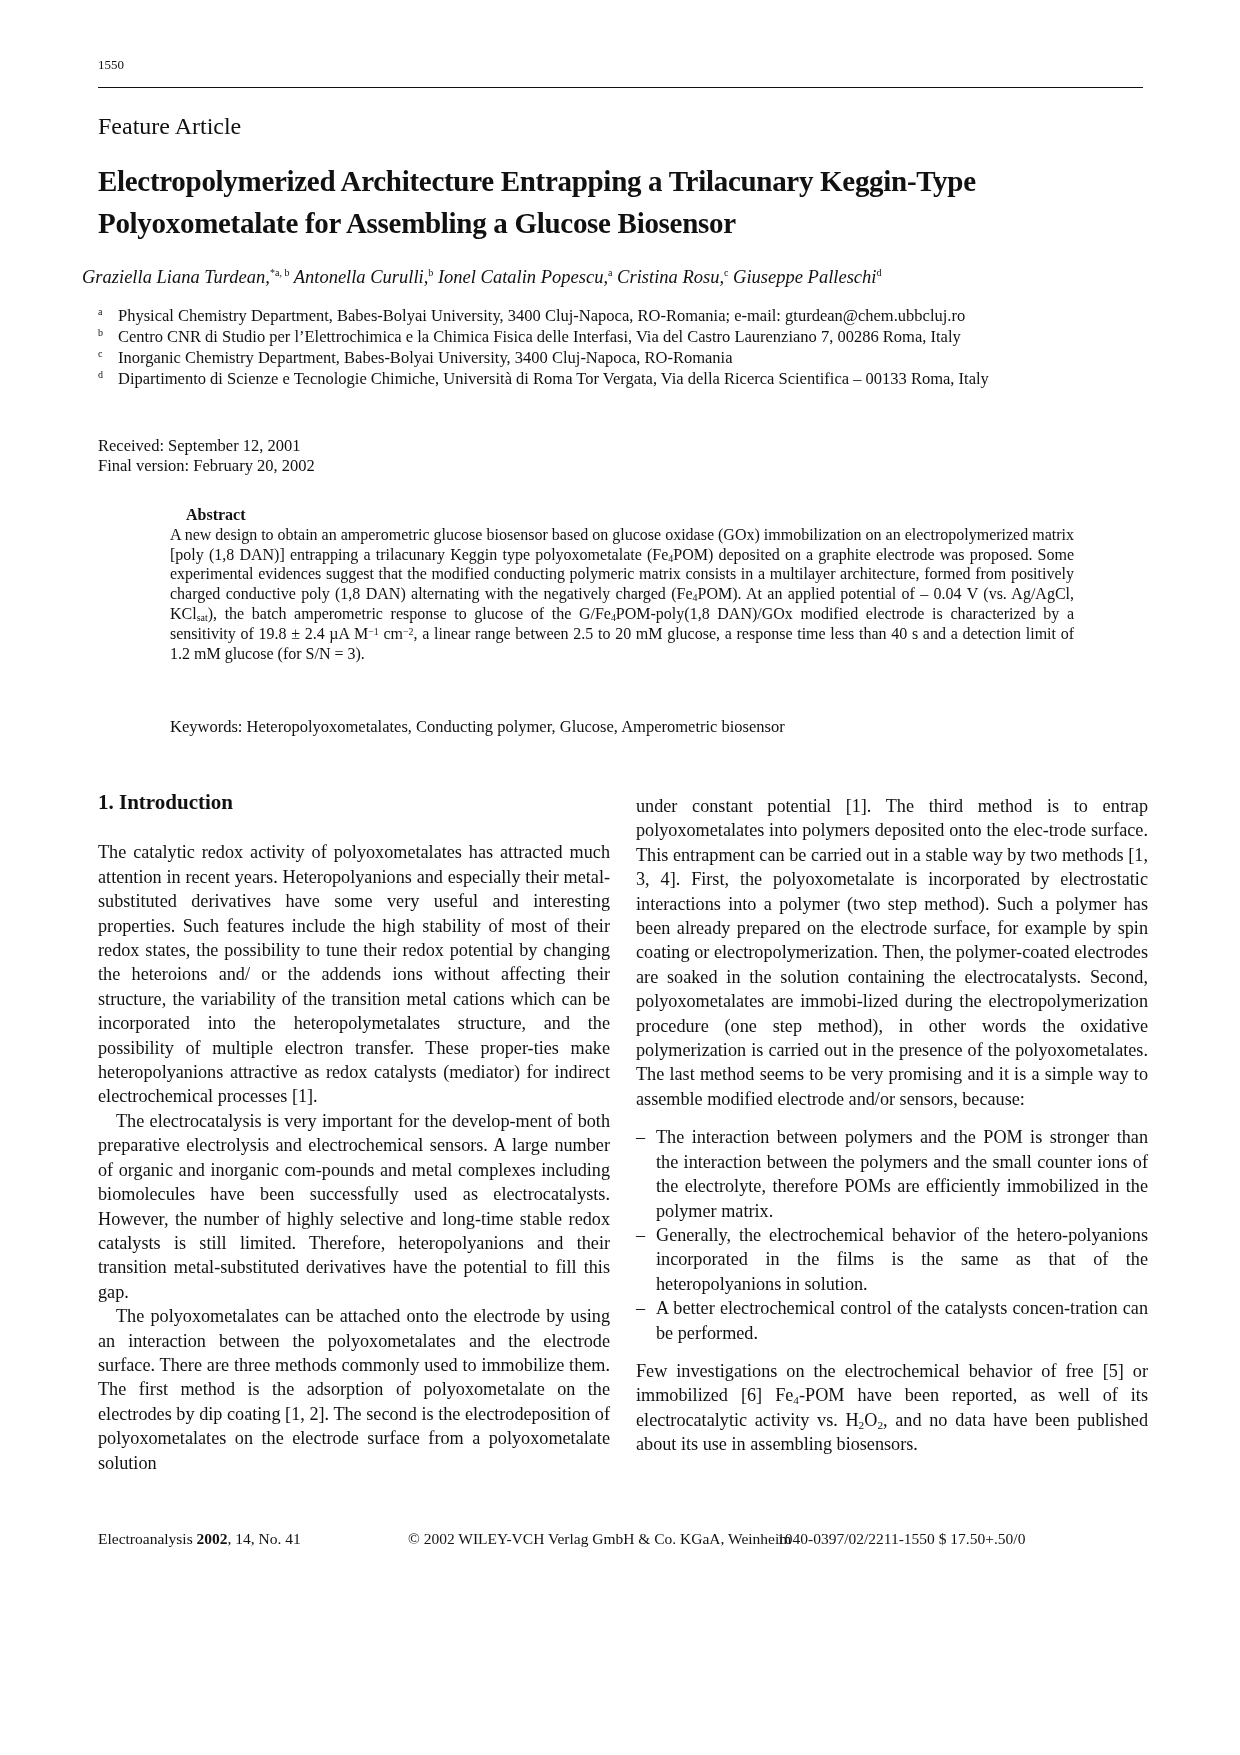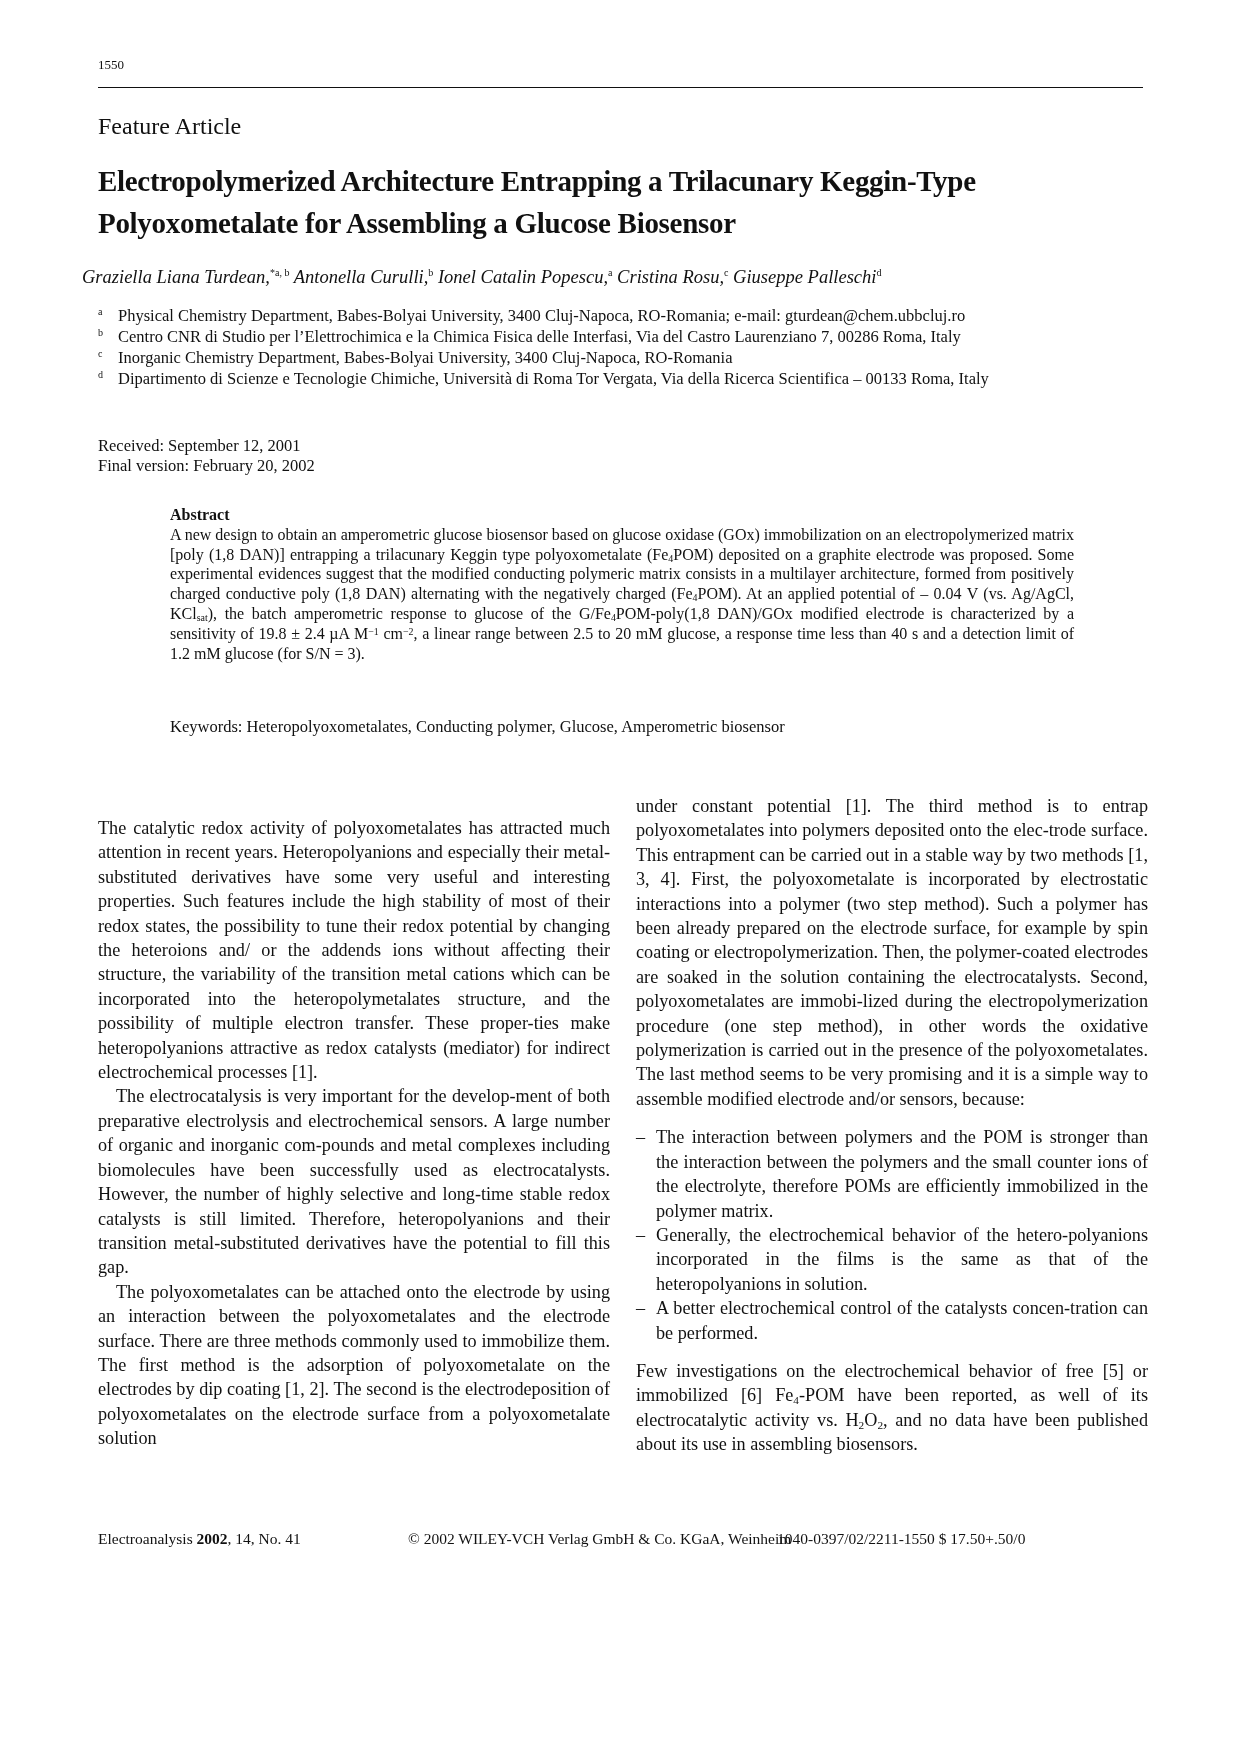--- a/index.html
+++ b/index.html
@@ -10,21 +10,21 @@
   .top-rule { left: 98px; top: 87px; width: 1045px; height: 0; border-top: 1.5px solid #111; }
   .section-label { left: 98px; top: 113px; font-size: 24px; font-weight: normal; }
   .title { left: 98px; top: 160px; width: 1050px; font-size: 29px; font-weight: bold; line-height: 42px; letter-spacing: -0.3px; }
   .authors { left: 82px; top: 267px; font-size: 18.5px; font-style: italic; white-space: nowrap; }
   .authors sup { font-size: 10px; font-style: normal; vertical-align: 7px; }
   .affils { left: 98px; top: 305px; width: 1050px; font-size: 16.5px; line-height: 21px; }
   .affil { position: relative; padding-left: 20px; }
   .affil .mark { position: absolute; left: 0; top: -4px; font-size: 10px; }
   .dates { left: 98px; top: 436px; font-size: 16.5px; line-height: 20px; }
   .abstract { left: 170px; top: 505px; width: 904px; font-size: 16px; line-height: 19.8px; text-align: justify; }
-  .abstract .ab-head { font-weight: bold; }
+  .abstract .ab-head { font-weight: bold; margin-left: 16px; }
   .keywords { left: 170px; top: 717px; font-size: 16.5px; }
   .keywords b { font-weight: normal; }
   .col { top: 0; width: 512px; font-size: 18.2px; line-height: 24.4px; text-align: justify; }
   .col-left { left: 98px; }
   .col-right { left: 636px; }
   .h1 { font-size: 21px; font-weight: bold; }
   .para { margin: 0; }
   .indent { text-indent: 18px; }
   .bullets { margin: 14px 0 14px 0; padding: 0; list-style: none; }
   .bullets li { position: relative; padding-left: 20px; }
@@ -69,20 +69,21 @@
 <div class="abs abstract">
   <div class="ab-head">Abstract</div>
   <div><span>A new design to obtain an amperometric glucose biosensor based on glucose oxidase (GOx) immobilization on an electropolymerized matrix [poly (1,8 DAN)] entrapping a trilacunary Keggin type polyoxometalate (Fe</span><span class="sub">4</span><span>POM) deposited on a graphite electrode was proposed. Some experimental evidences suggest that the modified conducting polymeric matrix consists in a multilayer architecture, formed from positively charged conductive poly (1,8 DAN) alternating with the negatively charged (Fe</span><span class="sub">4</span><span>POM). At an applied potential of  – 0.04 V (vs. Ag/AgCl, KCl</span><span class="sub">sat</span><span>), the batch amperometric response to glucose of the G/Fe</span><span class="sub">4</span><span>POM-poly(1,8 DAN)/GOx modified electrode is characterized by a sensitivity of 19.8 ± 2.4 µA M</span><sup class="s">−1</sup><span> cm</span><sup class="s">−2</sup><span>, a linear range between 2.5 to 20 mM glucose, a response time less than 40 s and a detection limit of 1.2 mM glucose (for S/N = 3).</span></div>
 </div>
 
 <div class="abs keywords">
   <b>Keywords:</b><span> Heteropolyoxometalates, Conducting polymer, Glucose, Amperometric biosensor</span>
 </div>
 
 <div class="abs col col-left" style="top:790px;">
+  <div class="h1">1.  Introduction</div>
   <div style="height:26px"></div>
   <p class="para">The catalytic redox activity of polyoxometalates has attracted much attention in recent years. Heteropolyanions and especially their metal-substituted derivatives have some very useful and interesting properties. Such features include the high stability of most of their redox states, the possibility to tune their redox potential by changing the heteroions and/ or the addends ions without affecting their structure, the variability of the transition metal cations which can be incorporated into the heteropolymetalates structure, and the possibility of multiple electron transfer. These proper-ties make heteropolyanions attractive as redox catalysts (mediator) for indirect electrochemical processes [1].</p>
   <p class="para indent">The electrocatalysis is very important for the develop-ment of both preparative electrolysis and electrochemical sensors. A large number of organic and inorganic com-pounds and metal complexes including biomolecules have been successfully used as electrocatalysts. However, the number of highly selective and long-time stable redox catalysts is still limited. Therefore, heteropolyanions and their transition metal-substituted derivatives have the potential to fill this gap.</p>
   <p class="para indent">The polyoxometalates can be attached onto the electrode by using an interaction between the polyoxometalates and the electrode surface. There are three methods commonly used to immobilize them. The first method is the adsorption of polyoxometalate on the electrodes by dip coating [1, 2]. The second is the electrodeposition of polyoxometalates on the electrode surface from a polyoxometalate solution</p>
 </div>
 
 <div class="abs col col-right" style="top:794px;">
   <p class="para">under constant potential [1]. The third method is to entrap polyoxometalates into polymers deposited onto the elec-trode surface. This entrapment can be carried out in a stable way by two methods [1, 3, 4]. First, the polyoxometalate is incorporated by electrostatic interactions into a polymer (two step method). Such a polymer has been already prepared on the electrode surface, for example by spin coating or electropolymerization. Then, the polymer-coated electrodes are soaked in the solution containing the electrocatalysts. Second, polyoxometalates are immobi-lized during the electropolymerization procedure (one step method), in other words the oxidative polymerization is carried out in the presence of the polyoxometalates. The last method seems to be very promising and it is a simple way to assemble modified electrode and/or sensors, because:</p>
   <ul class="bullets">
     <li><span class="dash">–</span><span>The interaction between polymers and the POM is stronger than the interaction between the polymers and the small counter ions of the electrolyte, therefore POMs are efficiently immobilized in the polymer matrix.</span></li>

